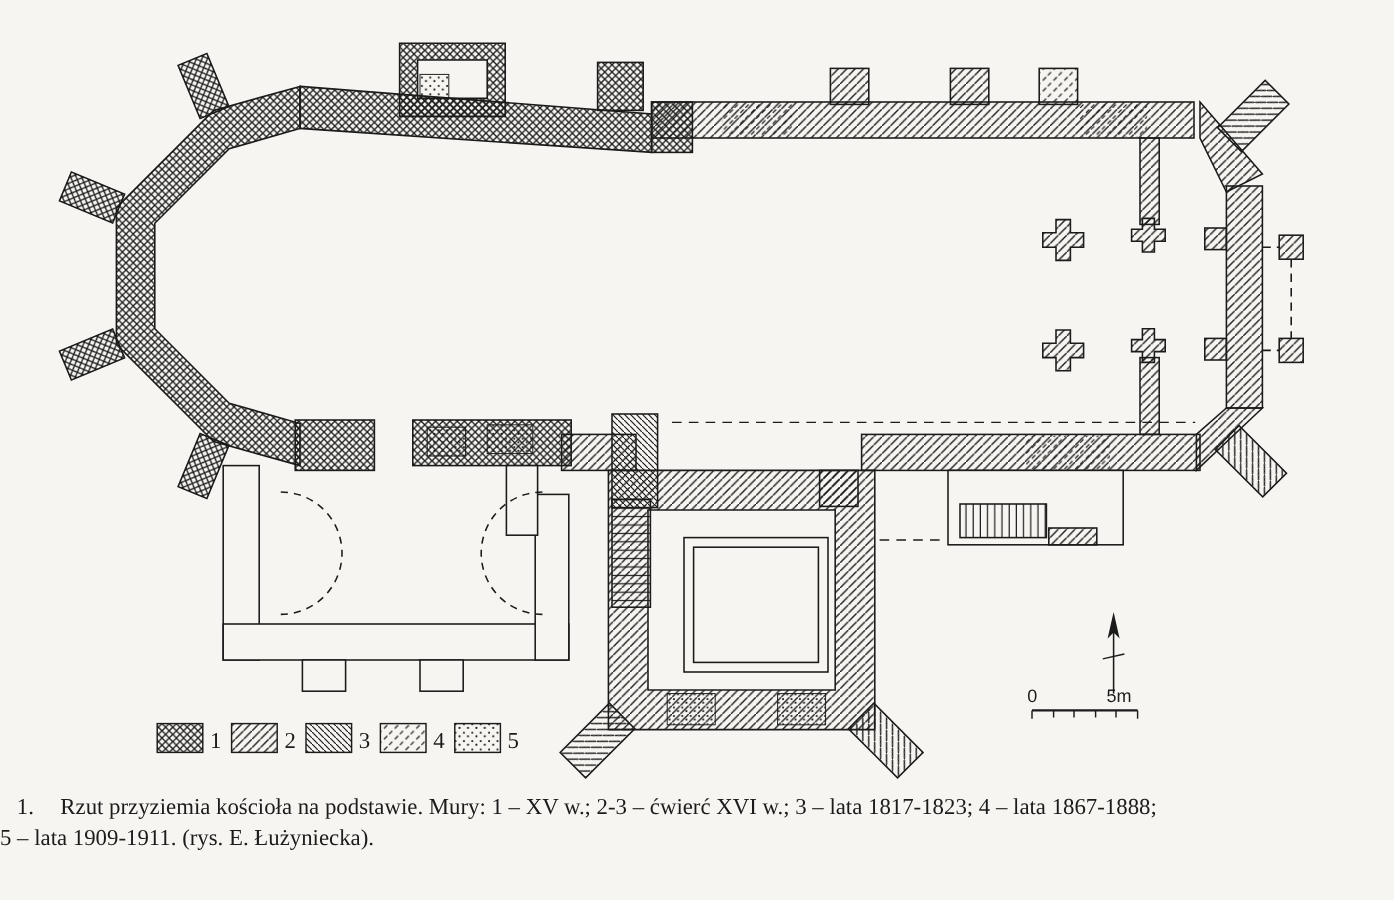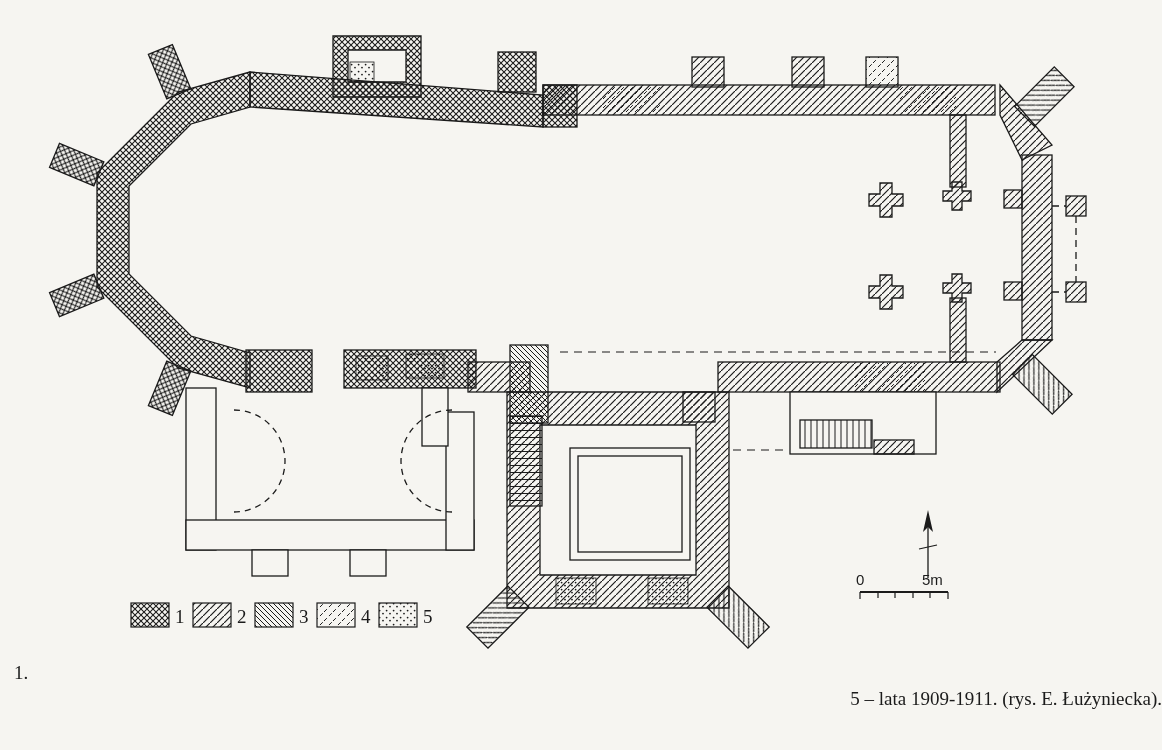--- a/index.html
+++ b/index.html
@@ -15,21 +15,21 @@
   svg{display:block;}
   svg text{fill:#1b1b1b;}
   .legend-num{font-family:"Liberation Serif", serif;font-size:19px;}
   .scale-num{font-family:"Liberation Sans", sans-serif;font-size:15px;}
   .caption{
     position:absolute;left:0;right:0;top:660px;
     font-size:19px;line-height:1.35;
   }
   .caption-line1{display:flex;padding:0 14px;}
   .caption-number{flex:0 0 auto;margin-right:22px;}
-  .caption-line2{text-align:right;}
+  .caption-line2{text-align:left;}
 </style>
 </head>
 <body>
 
 <div class="page">
 
   <svg width="1162" height="655" viewBox="0 0 1162 655">
     <defs>
       <pattern id="hatch1" width="6" height="6" patternUnits="userSpaceOnUse">
         <path d="M0,6 L6,0 M0,0 L6,6" stroke="#1b1b1b" stroke-width="1.1"></path>
@@ -198,17 +198,18 @@
       <g>
         <rect x="379" y="603" width="38" height="24" fill="url(#dots5)"></rect>
         <text class="legend-num" x="423" y="623" stroke="none">5</text>
       </g>
     </g>
   </svg>
 
   <div class="caption">
     <div class="caption-line1">
       <span class="caption-number">1.</span>
+      <span>Rzut przyziemia kościoła na podstawie. Mury: 1 – XV w.; 2-3 –  ćwierć XVI w.; 3 – lata 1817-1823; 4 – lata 1867-1888;</span>
     </div>
     <div class="caption-line2">5 – lata  1909-1911.  (rys. E. Łużyniecka).</div>
   </div>
 
 </div>
 
 </body></html>

